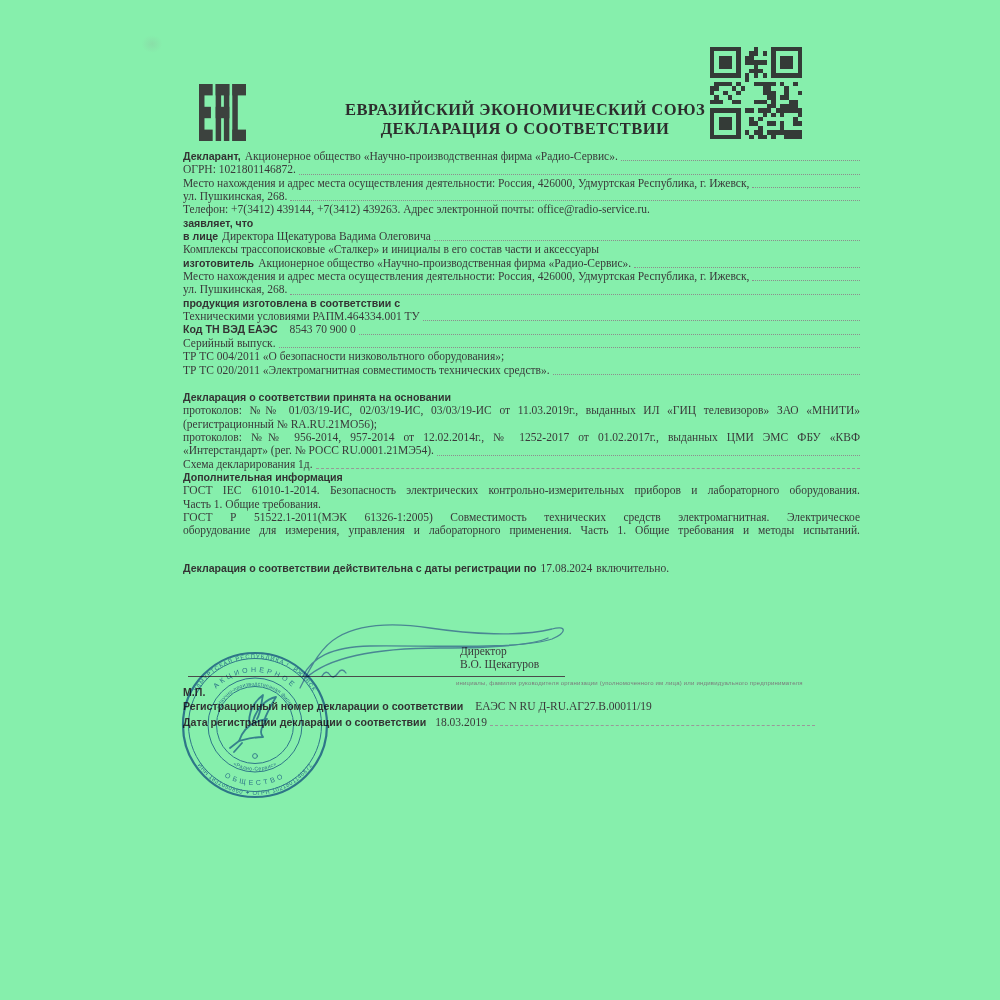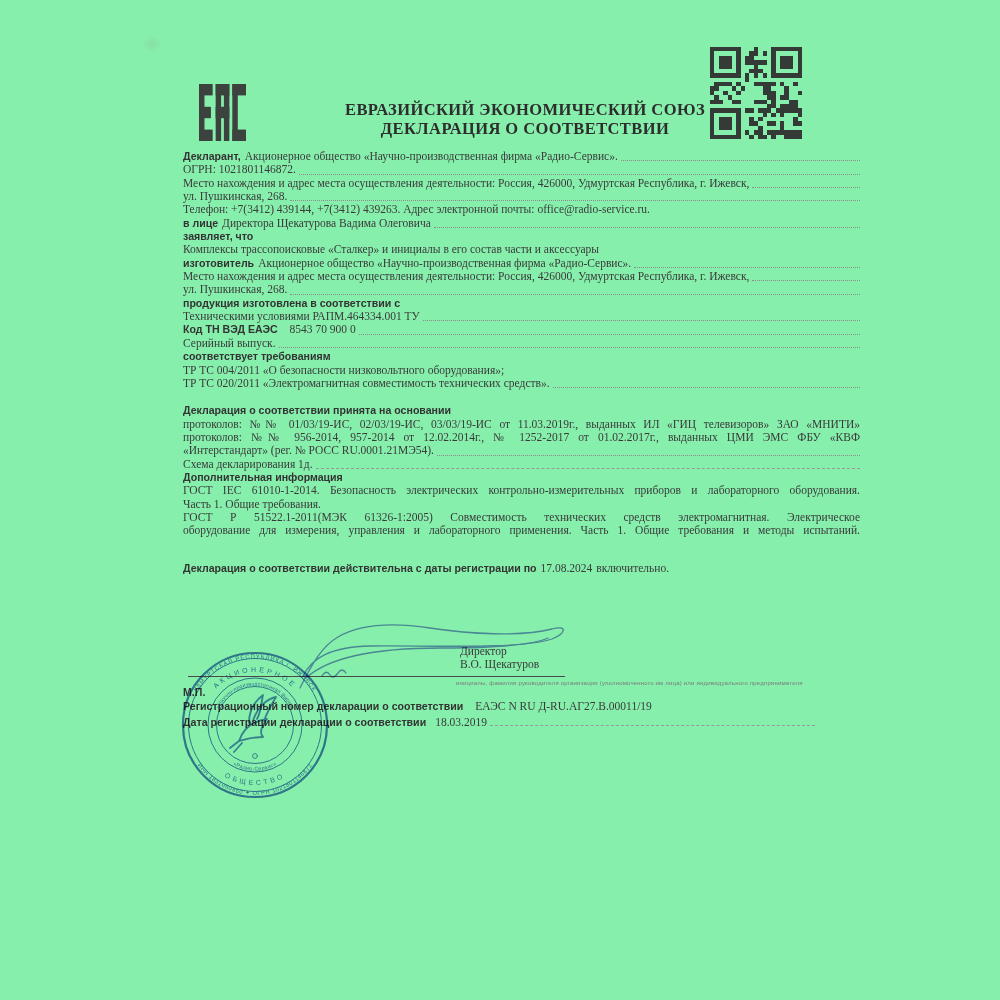--- a/index.html
+++ b/index.html
@@ -306,26 +306,26 @@
       <span class="leader"></span>
     </div>
     <div class="line">
       <span class="val">ул. Пушкинская, 268.</span>
       <span class="leader"></span>
     </div>
     <div class="line">
       <span class="val">Телефон: +7(3412) 439144, +7(3412) 439263. Адрес электронной почты: office@radio-service.ru.</span>
     </div>
     <div class="line">
+      <span class="lbl">заявляет, что</span>
+    </div>
+    <div class="line">
       <span class="lbl">в лице</span>
       <span class="val">Директора Щекатурова Вадима Олеговича</span>
       <span class="leader"></span>
-    </div>
-    <div class="line">
-      <span class="lbl">заявляет, что</span>
     </div>
     <div class="line">
       <span class="val">Комплексы трассопоисковые «Сталкер» и инициалы в его состав части и аксессуары</span>
     </div>
     <div class="line">
       <span class="lbl">изготовитель</span>
       <span class="val">Акционерное общество «Научно-производственная фирма «Радио-Сервис».</span>
       <span class="leader"></span>
     </div>
     <div class="line">
@@ -347,34 +347,34 @@
       <span class="lbl">Код ТН ВЭД ЕАЭС</span>
       <span class="gap8"></span>
       <span class="val">8543 70 900 0</span>
       <span class="leader"></span>
     </div>
     <div class="line">
       <span class="val">Серийный выпуск.</span>
       <span class="leader"></span>
     </div>
     <div class="line">
-      <span class="lbl">соответствует требованиям</span>
-    </div>
-    <div class="line">
       <span class="val">ТР ТС 004/2011 «О безопасности низковольтного оборудования»;</span>
     </div>
     <div class="line">
       <span class="val">ТР ТС 020/2011 «Электромагнитная совместимость технических средств».</span>
       <span class="leader"></span>
     </div>
 
     <div class="line mt14">
       <span class="lbl">Декларация о соответствии принята на основании</span>
     </div>
     <div class="just">протоколов: №№ 01/03/19-ИС, 02/03/19-ИС, 03/03/19-ИС от 11.03.2019г., выданных ИЛ «ГИЦ телевизоров» ЗАО «МНИТИ»</div>
+    <div class="line">
+      <span class="val">(регистрационный № RA.RU.21МО56);</span>
+    </div>
     <div class="just">протоколов: №№ 956-2014, 957-2014 от 12.02.2014г., № 1252-2017 от 01.02.2017г., выданных ЦМИ ЭМС ФБУ «КВФ</div>
     <div class="line">
       <span class="val">«Интерстандарт» (рег. № РОСС RU.0001.21МЭ54).</span>
       <span class="leader"></span>
     </div>
     <div class="line">
       <span class="val">Схема декларирования 1д.</span>
       <span class="leader dash"></span>
     </div>
     <div class="line">

